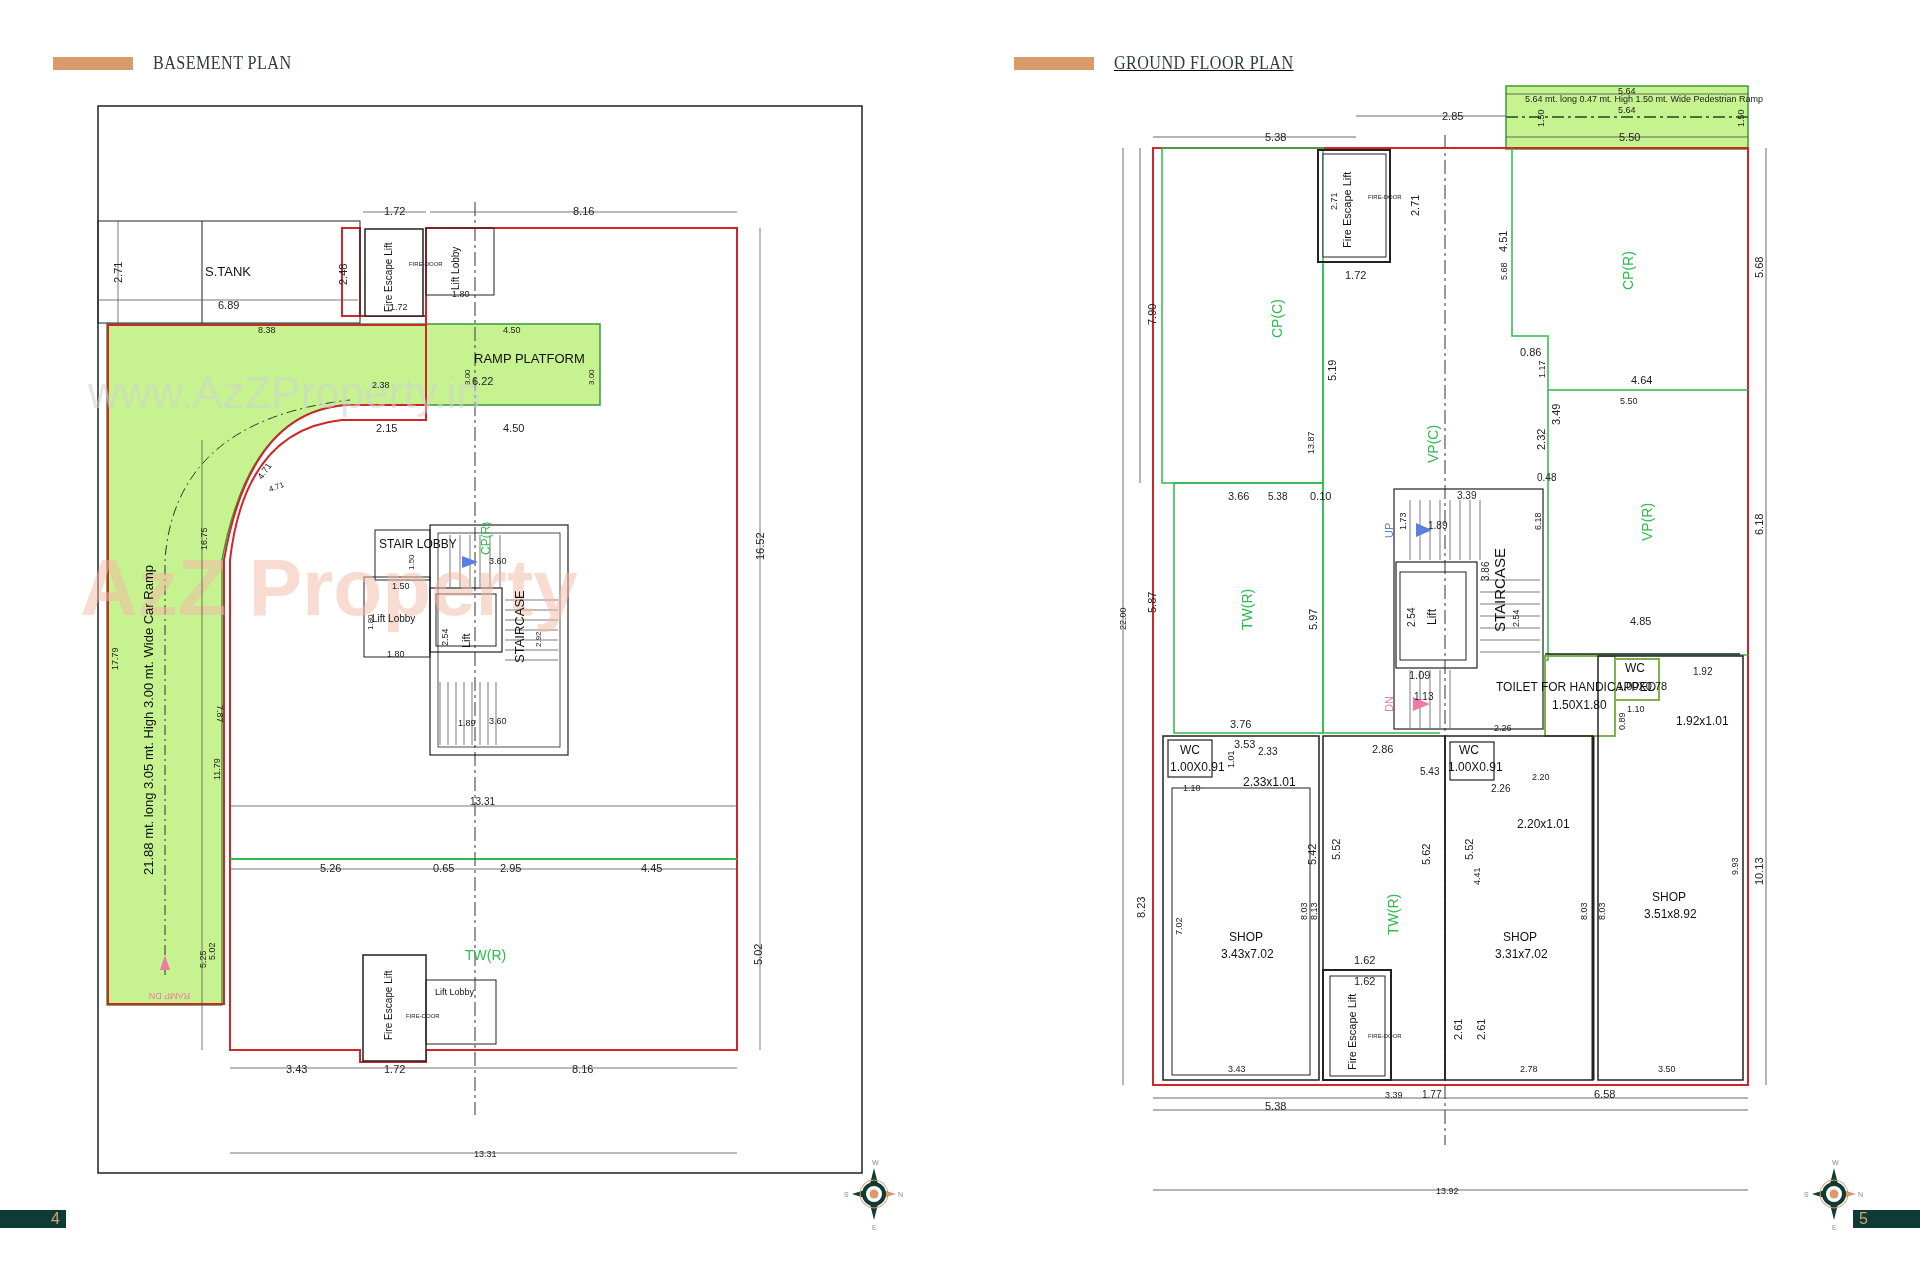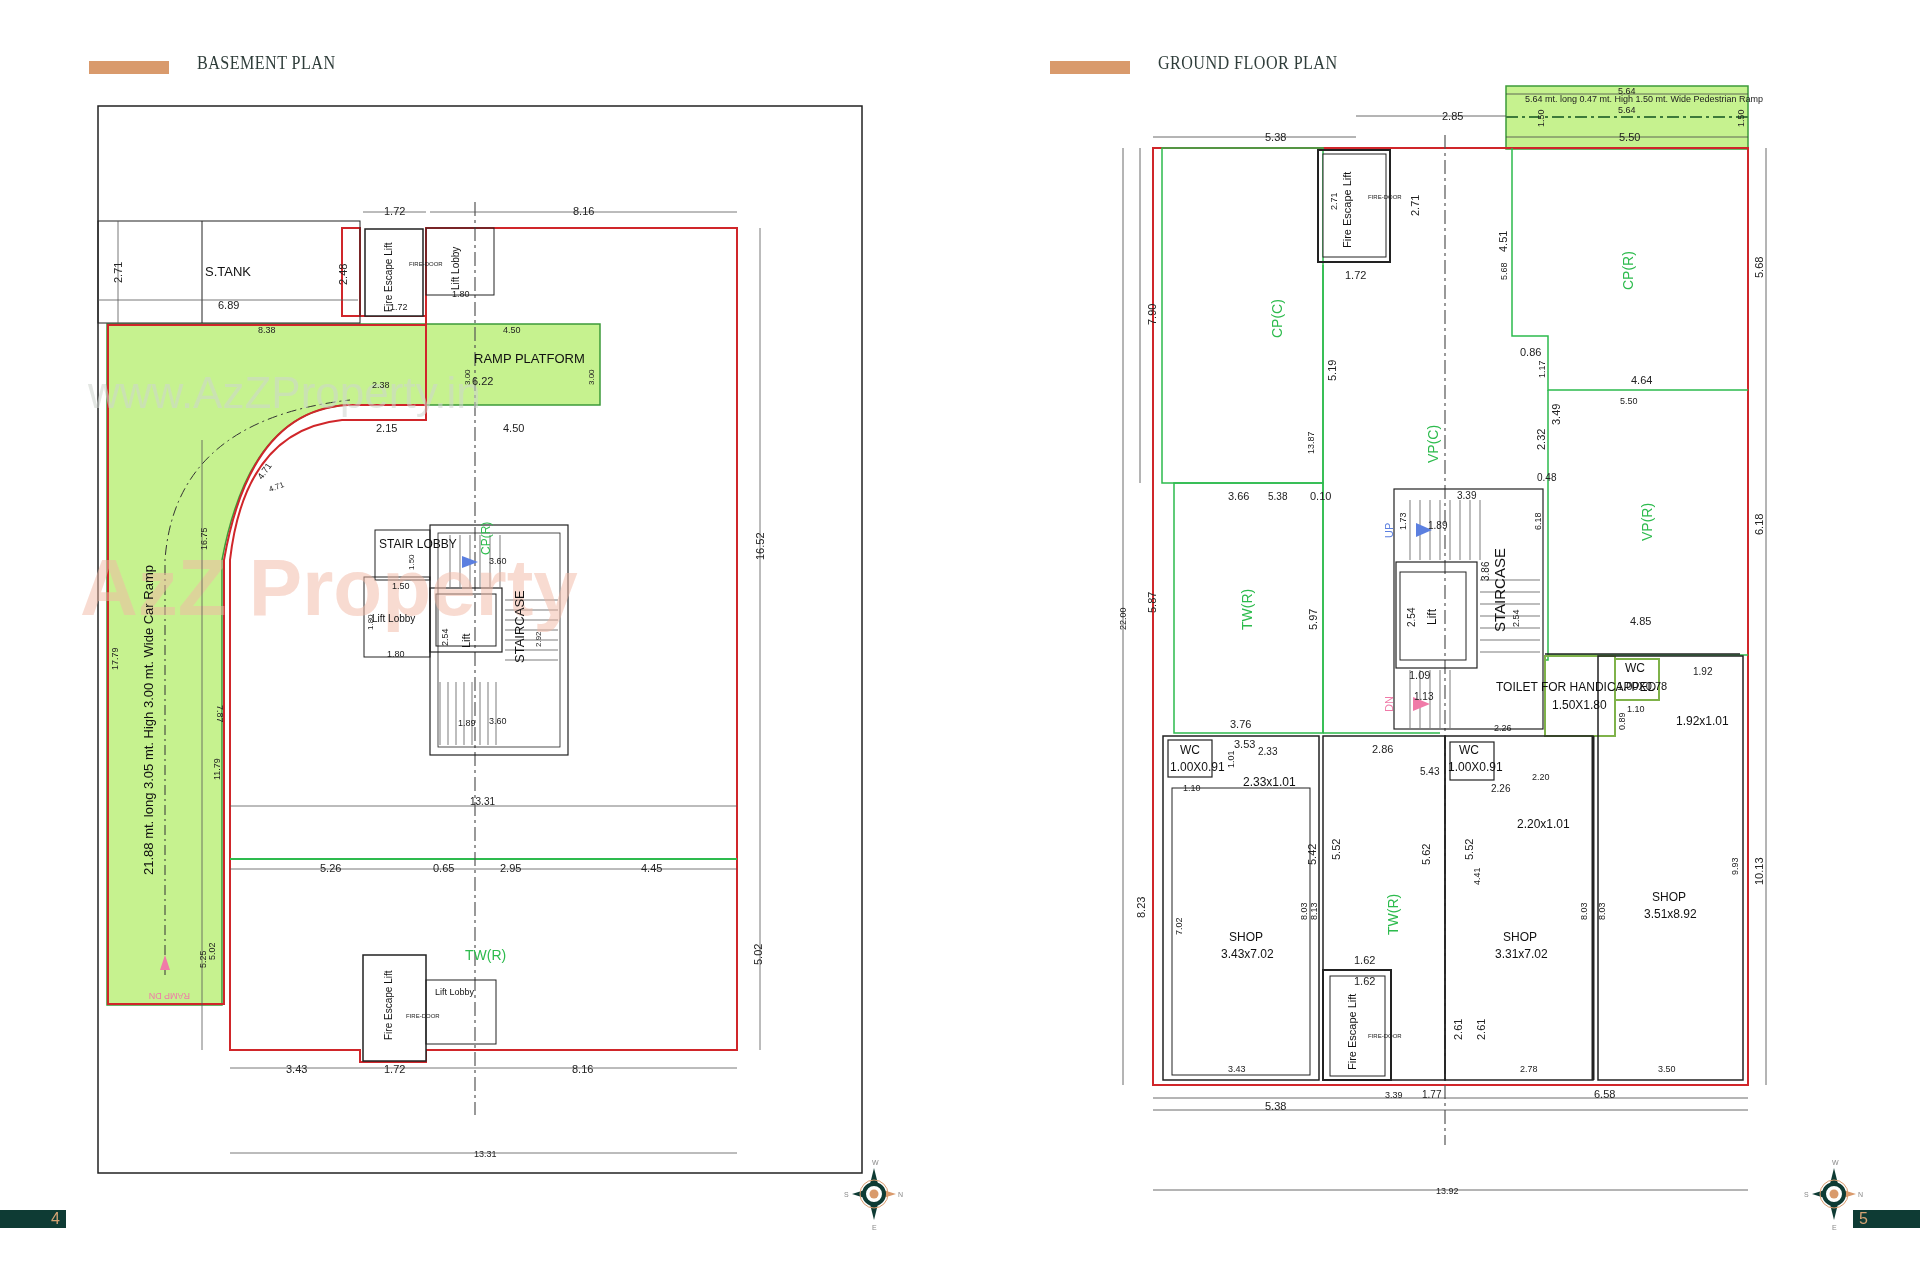--- a/index.html
+++ b/index.html
@@ -1,36 +1,36 @@
 <!DOCTYPE html>
 <html><head>
 <meta charset="utf-8">
 <style>
   html,body{margin:0;padding:0;background:#fff;}
   body{width:1920px;height:1280px;position:relative;overflow:hidden;font-family:"Liberation Sans",sans-serif;}
-  .page-header{position:absolute;top:52px;display:flex;align-items:flex-end;gap:28px;margin-left:36px;}
+  .page-header{position:absolute;top:52px;display:flex;align-items:center;gap:20px;}
   .header-bar{width:80px;height:13px;background:#d99a6c;}
   .header-title{font-family:"Liberation Serif",serif;font-size:19px;color:#2f3d3a;letter-spacing:0.5px;text-transform:uppercase;font-weight:normal;transform:scaleX(0.85);transform-origin:left center;}
   .page-badge{position:absolute;top:1210px;height:18px;background:#0e3b34;color:#d4a373;font-family:"Liberation Sans",sans-serif;font-size:16px;line-height:18px;}
   svg{position:absolute;left:0;top:0;}
   svg text{font-family:"Liberation Sans",sans-serif;}
   .dim{font-size:11px;fill:#222;}
   .dim-sm{font-size:9px;fill:#222;}
   .lbl{font-size:13px;fill:#111;}
   .lbl-g{font-size:14px;fill:#2dbb4d;}
   .wm{font-size:44px;fill:#cfd5cf;opacity:0.55;}
 </style>
 </head>
 <body>
 
 <div class="page-header" style="left:53px;">
   <div class="header-bar"></div>
   <div class="header-title">BASEMENT PLAN</div>
 </div>
-<div class="page-header" style="left:1014px;">
+<div class="page-header" style="left:1014px;text-decoration:underline;">
   <div class="header-bar"></div>
   <div class="header-title">GROUND FLOOR PLAN</div>
 </div>
 
 <svg width="1920" height="1280" viewBox="0 0 1920 1280">
   <defs>
     <pattern id="hatch" width="4" height="4" patternUnits="userSpaceOnUse">
       <rect width="4" height="4" fill="#c6f28f"></rect>
     </pattern>
   </defs>

